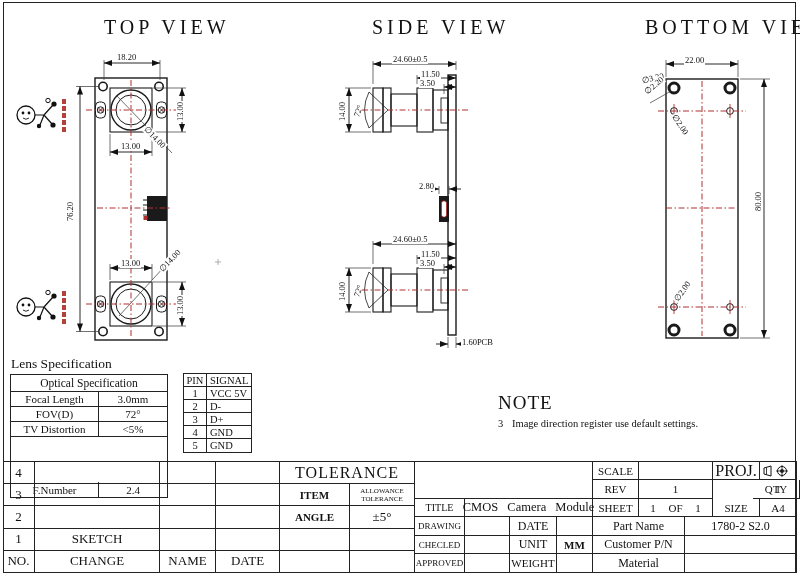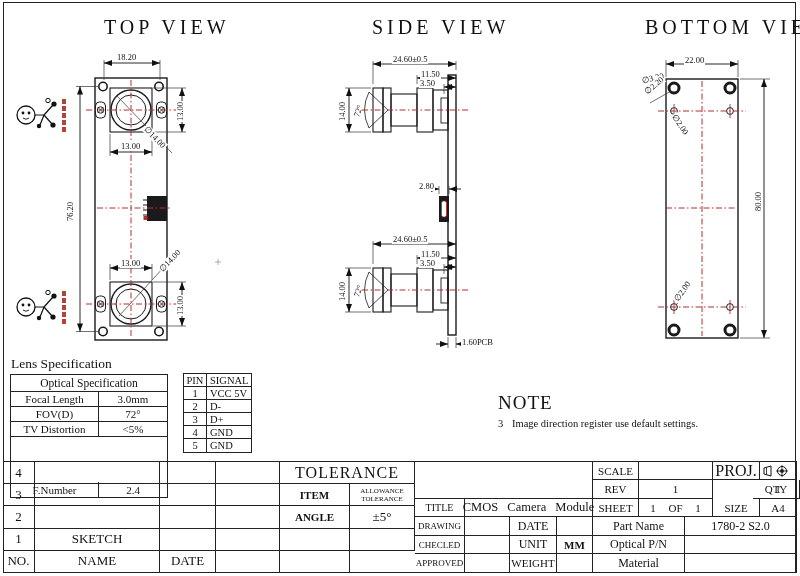--- a/index.html
+++ b/index.html
@@ -357,20 +357,21 @@
     <div>±5°</div>
 
     <div>1</div>
     <div>SKETCH</div>
     <div></div>
     <div></div>
     <div></div>
     <div></div>
 
     <div>NO.</div>
+    <div>CHANGE</div>
     <div>NAME</div>
     <div>DATE</div>
     <div></div>
     <div></div>
   </div>
 
   <div class="tb" style="left:415px;top:462px;width:178px;height:37px"></div>
   <div class="tb" style="left:593px;top:462px;width:46px;height:18px">SCALE</div>
   <div class="tb" style="left:639px;top:462px;width:74px;height:18px"></div>
   <div class="tb sm9" style="left:713px;top:462px;width:47px;height:18px;font-size:16px">PROJ.</div>
@@ -399,21 +400,21 @@
   <div class="tb" style="left:465px;top:517px;width:45px;height:19px"></div>
   <div class="tb f12" style="left:510px;top:517px;width:47px;height:19px">DATE</div>
   <div class="tb" style="left:557px;top:517px;width:36px;height:19px"></div>
   <div class="tb f12" style="left:593px;top:517px;width:92px;height:19px">Part Name</div>
   <div class="tb f12" style="left:685px;top:517px;width:112px;height:19px">1780-2 S2.0</div>
 
   <div class="tb sm9" style="left:415px;top:536px;width:50px;height:18px">CHECLED</div>
   <div class="tb" style="left:465px;top:536px;width:45px;height:18px"></div>
   <div class="tb f12" style="left:510px;top:536px;width:47px;height:18px">UNIT</div>
   <div class="tb bold" style="left:557px;top:536px;width:36px;height:18px">MM</div>
-  <div class="tb f12" style="left:593px;top:536px;width:92px;height:18px">Optical P/N</div>
+  <div class="tb f12" style="left:593px;top:536px;width:92px;height:18px">Customer P/N</div>
   <div class="tb" style="left:685px;top:536px;width:112px;height:18px"></div>
 
   <div class="tb sm9" style="left:415px;top:554px;width:50px;height:19px">APPROVED</div>
   <div class="tb" style="left:465px;top:554px;width:45px;height:19px"></div>
   <div class="tb" style="left:510px;top:554px;width:47px;height:19px">WEIGHT</div>
   <div class="tb" style="left:557px;top:554px;width:36px;height:19px"></div>
   <div class="tb f12" style="left:593px;top:554px;width:92px;height:19px">Material</div>
   <div class="tb" style="left:685px;top:554px;width:112px;height:19px"></div>
 </div>
 

